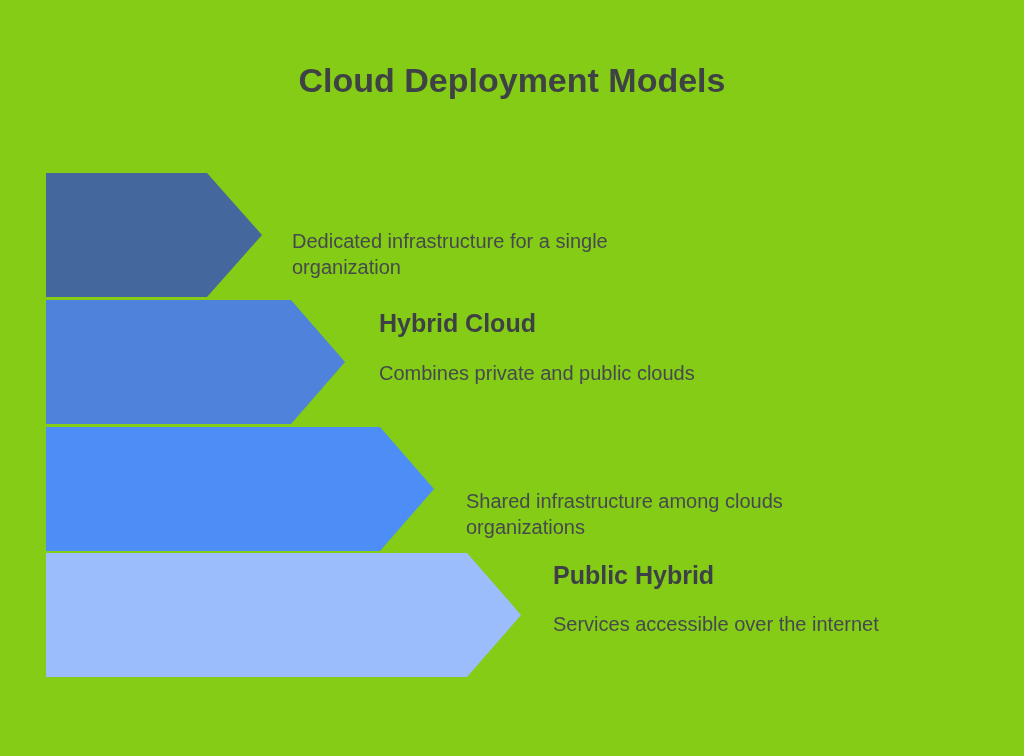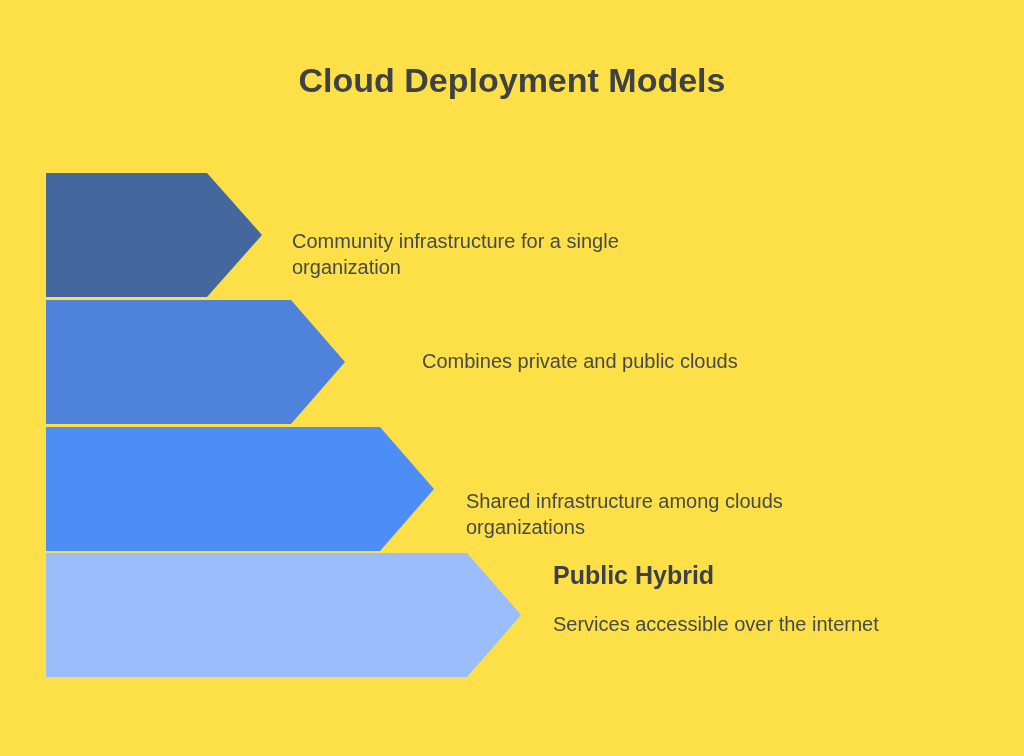--- a/index.html
+++ b/index.html
@@ -4,21 +4,21 @@
 <style>
   html, body {
     margin: 0;
     padding: 0;
     background: #ffffff;
   }
   .canvas {
     position: relative;
     width: 1024px;
     height: 756px;
-    background: #fde047;
+    background: #84cc16;
     overflow: hidden;
     font-family: "Liberation Sans", sans-serif;
   }
   .title {
     position: absolute;
     top: 59px;
     left: 0;
     width: 100%;
     margin: 0;
     text-align: center;
@@ -55,22 +55,23 @@
 
   <h1 class="title">Cloud Deployment Models</h1>
 
   <svg class="arrows" width="1024" height="756" viewBox="0 0 1024 756">
     <polygon points="46,173 207,173 262,235 207,297 46,297" fill="#44679E"></polygon>
     <polygon points="46,300 291,300 345,362 291,424 46,424" fill="#4F82DA"></polygon>
     <polygon points="46,427 380,427 434,489 380,551 46,551" fill="#4D8DF6"></polygon>
     <polygon points="46,553 467,553 521,615 467,677 46,677" fill="#9BBDFB"></polygon>
   </svg>
 
-  <div class="item-desc" style="left:292px; top:228px; width:345px;">Community infrastructure for a single organization</div>
+  <div class="item-desc" style="left:292px; top:228px; width:345px;">Dedicated infrastructure for a single organization</div>
 
-  <div class="item-desc" style="left:379px; top:348px; width:500px;margin-left:43px;">Combines private and public clouds</div>
+  <div class="item-heading" style="left:379px; top:308px;">Hybrid Cloud</div>
+  <div class="item-desc" style="left:379px; top:360px; width:500px;">Combines private and public clouds</div>
 
   <div class="item-desc" style="left:466px; top:488px; width:345px;">Shared infrastructure among clouds organizations</div>
 
   <div class="item-heading" style="left:553px; top:560px;">Public Hybrid</div>
   <div class="item-desc" style="left:553px; top:611px; width:500px;">Services accessible over the internet</div>
 
 </div>
 
 </body></html>

